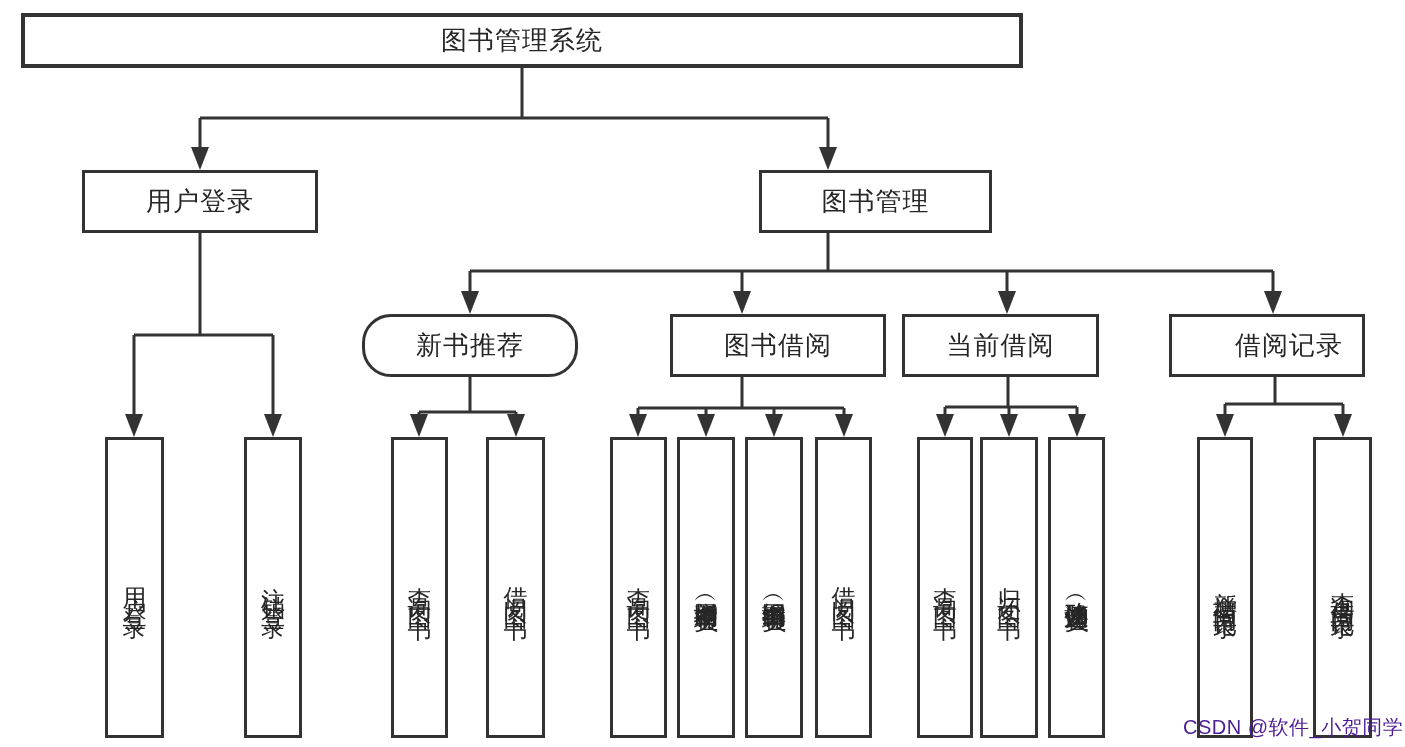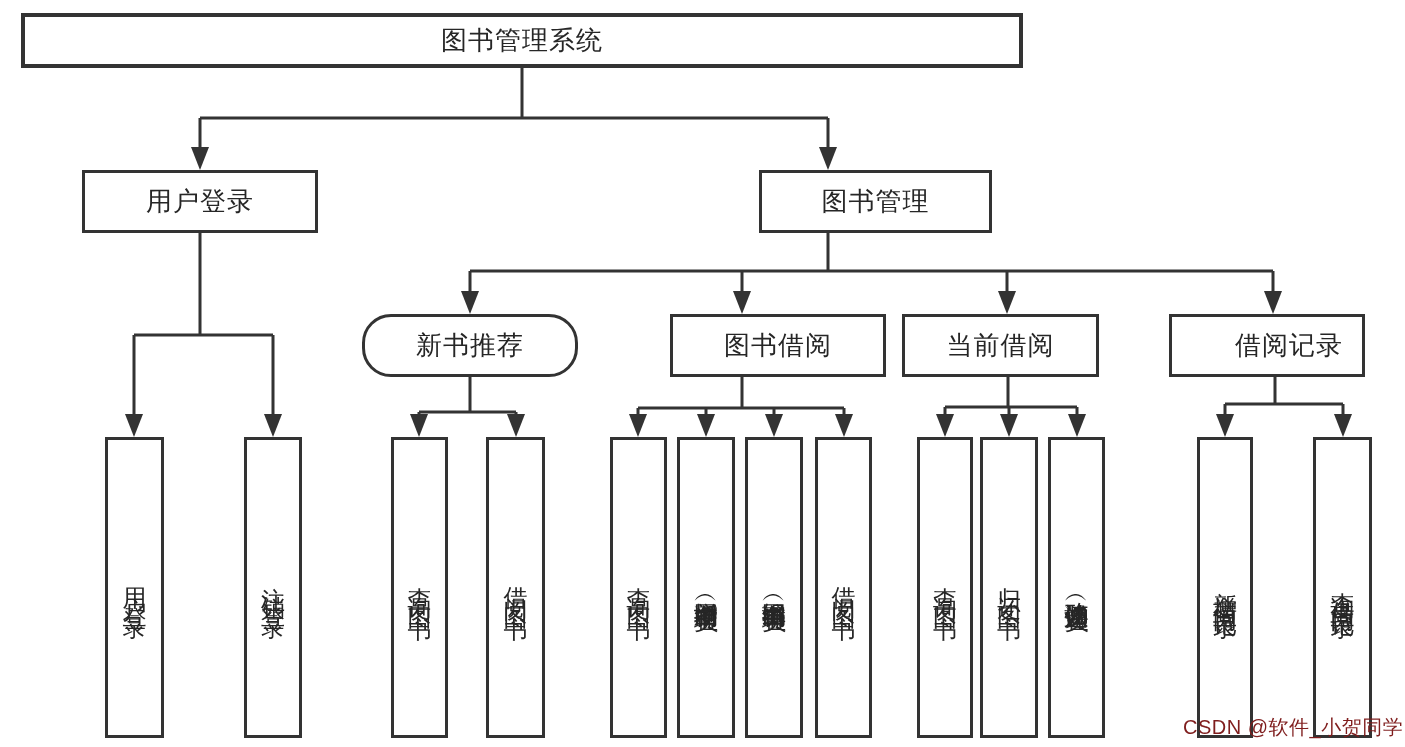--- a/index.html
+++ b/index.html
@@ -15,21 +15,21 @@
   }
   .root{border-width:4px;}
   .leaf{
     writing-mode:vertical-rl;text-orientation:mixed;
     font-size:24px;letter-spacing:10px;
   }
   .leaf.med{letter-spacing:5px;}
   .leaf.long{letter-spacing:1px;}
   .watermark{
     position:absolute;left:1183px;top:714px;z-index:3;
-    font-size:20px;color:#7f1d1d;white-space:nowrap;letter-spacing:0.5px;
+    font-size:20px;color:#4c1d95;white-space:nowrap;letter-spacing:0.5px;
   }
 </style>
 </head>
 <body>
 
 <div class="stage">
 
   <svg class="connectors" width="1405" height="747" viewBox="0 0 1405 747">
     <g stroke="#333333" stroke-width="3" fill="none">
       <path d="M522,68 V118 M200,118 H828 M200,118 V150 M828,118 V150"></path>

